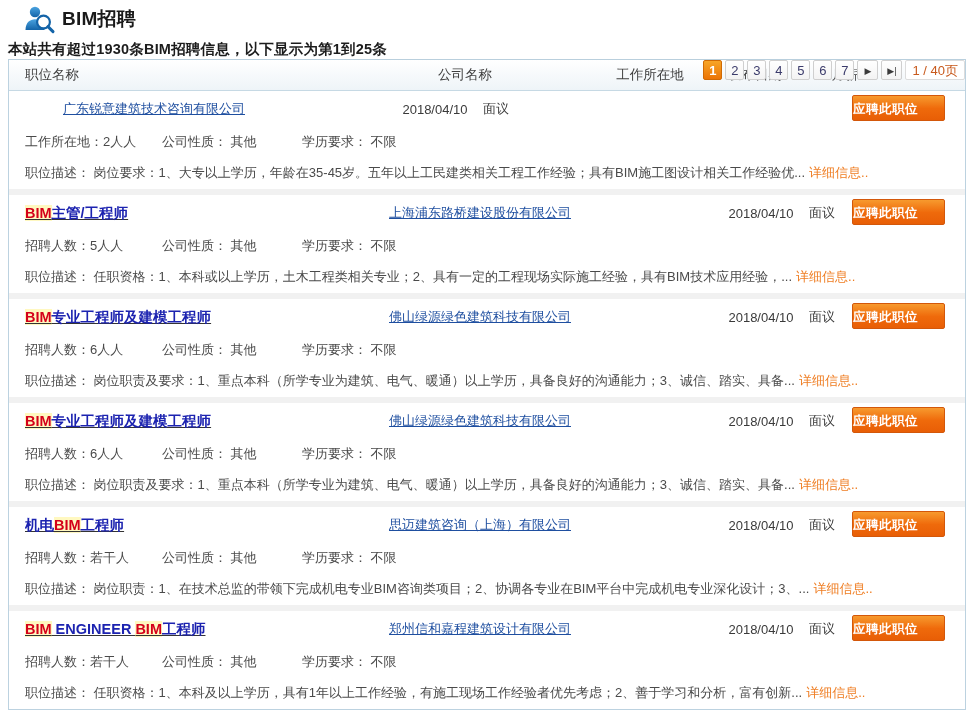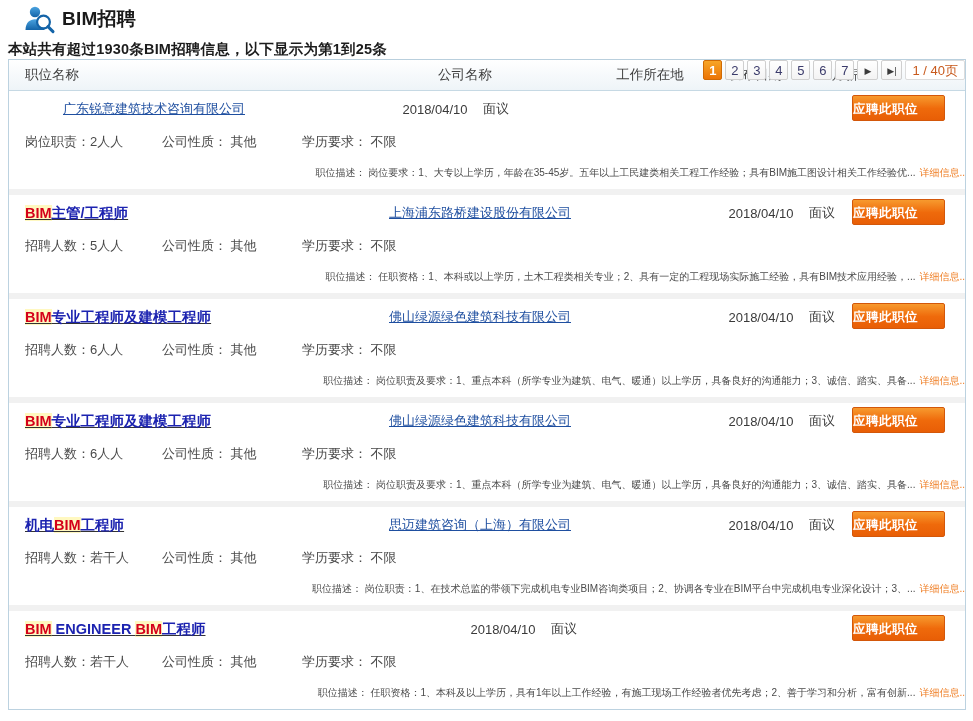--- a/index.html
+++ b/index.html
@@ -207,25 +207,24 @@
   .meta-cell { flex: 0 0 auto; }
   .m-count { width: 137px; }
   .m-nature { width: 140px; }
   .m-edu { width: 160px; }
 
   .job-desc {
     height: 32px;
     display: flex;
     align-items: center;
     padding-left: 16px;
-    font-size: 10px;
+    font-size: 13px;
     color: #4a4a4a;
     white-space: nowrap;
     overflow: hidden;
-    justify-content: flex-end;
   }
   .desc-text { display: inline; }
   .desc-more {
     color: #ef7d22;
     cursor: pointer;
     margin-left: 4px;
     display: inline;
   }
 </style>
 </head>
@@ -275,21 +274,21 @@
   <div id="rows-container">
       <div class="job-row">
         <div class="job-main">
           <div class="job-company">广东锐意建筑技术咨询有限公司</div>
           <div class="job-location"></div>
           <div class="job-date">2018/04/10</div>
           <div class="job-salary">面议</div>
           <div class="apply-btn">应聘此职位</div>
         </div>
         <div class="job-meta">
-          <div class="meta-cell m-count">岗位职责：2人人</div>
+          <div class="meta-cell m-count">工作所在地：2人人</div>
           <div class="meta-cell m-nature">公司性质： 其他</div>
           <div class="meta-cell m-edu">学历要求： 不限</div>
         </div>
         <div class="job-desc">
           <span class="desc-text">职位描述： 岗位要求：1、大专以上学历，年龄在35-45岁。五年以上工民建类相关工程工作经验；具有BIM施工图设计相关工作经验优...</span>
           <span class="desc-more">详细信息..</span>
         </div>
       </div>
       <div class="job-row">
         <div class="job-main">
@@ -363,20 +362,21 @@
           <div class="meta-cell m-edu">学历要求： 不限</div>
         </div>
         <div class="job-desc">
           <span class="desc-text">职位描述： 岗位职责：1、在技术总监的带领下完成机电专业BIM咨询类项目；2、协调各专业在BIM平台中完成机电专业深化设计；3、...</span>
           <span class="desc-more">详细信息..</span>
         </div>
       </div>
       <div class="job-row">
         <div class="job-main">
           <div class="job-title"><span class="kw">BIM</span><span class="rest"> ENGINEER </span><span class="kw">BIM</span><span class="rest">工程师</span></div>
+          <div class="job-company">郑州信和嘉程建筑设计有限公司</div>
           <div class="job-location"></div>
           <div class="job-date">2018/04/10</div>
           <div class="job-salary">面议</div>
           <div class="apply-btn">应聘此职位</div>
         </div>
         <div class="job-meta">
           <div class="meta-cell m-count">招聘人数：若干人</div>
           <div class="meta-cell m-nature">公司性质： 其他</div>
           <div class="meta-cell m-edu">学历要求： 不限</div>
         </div>

